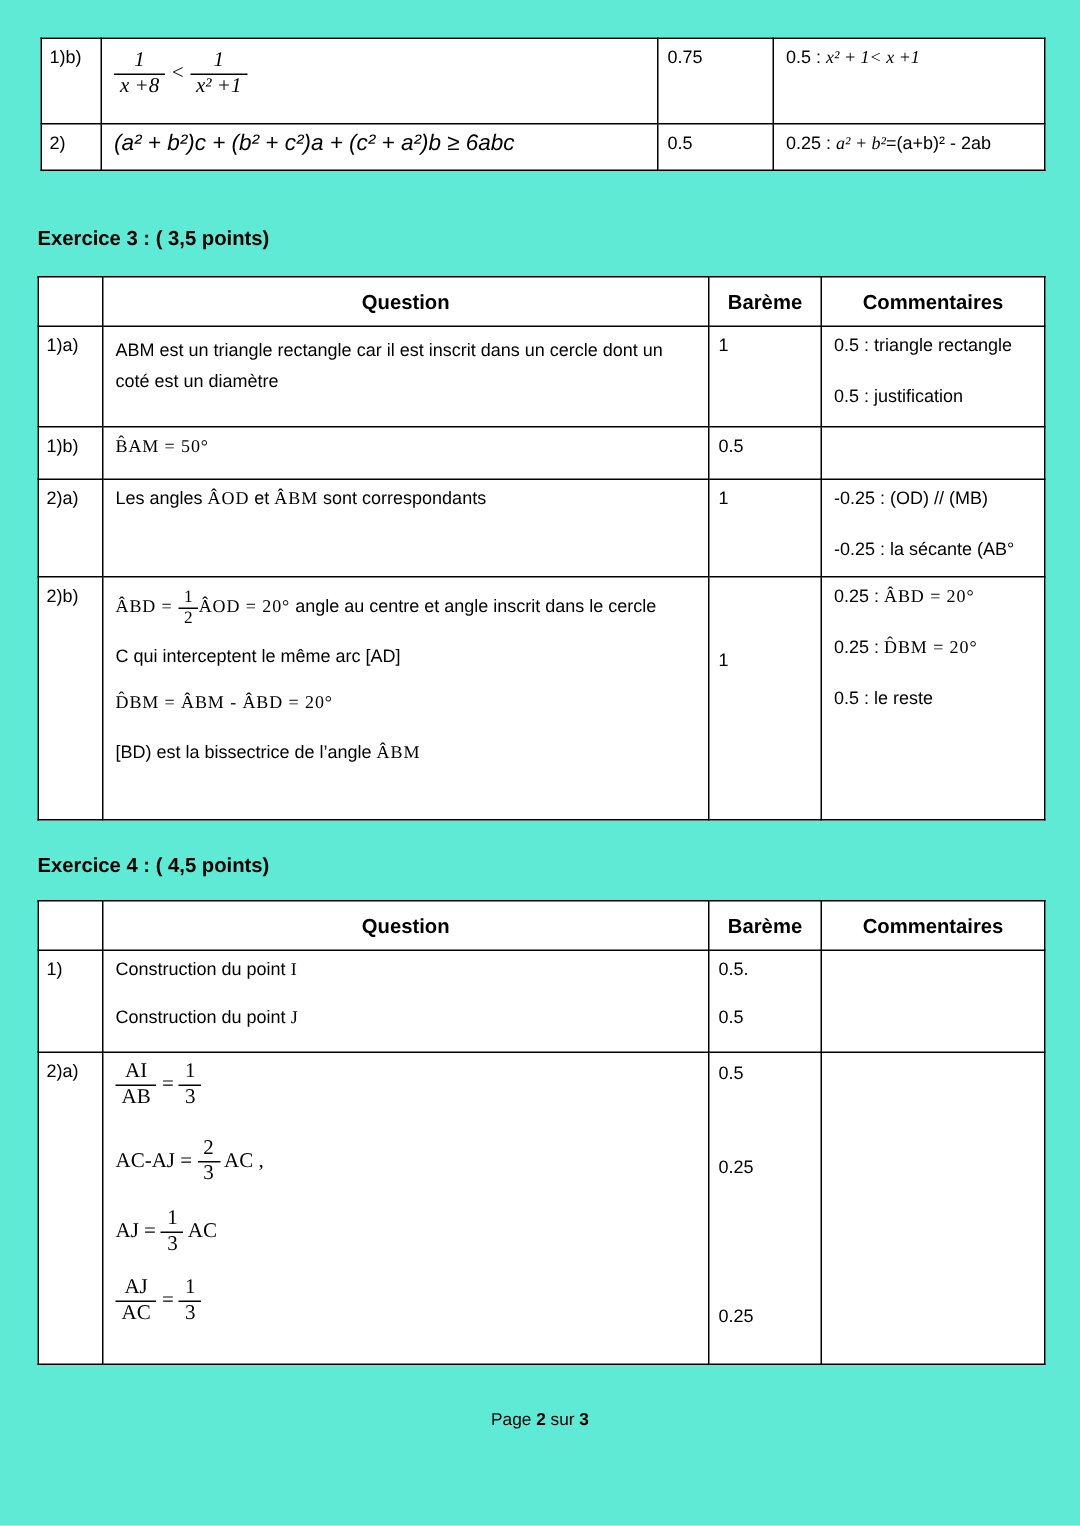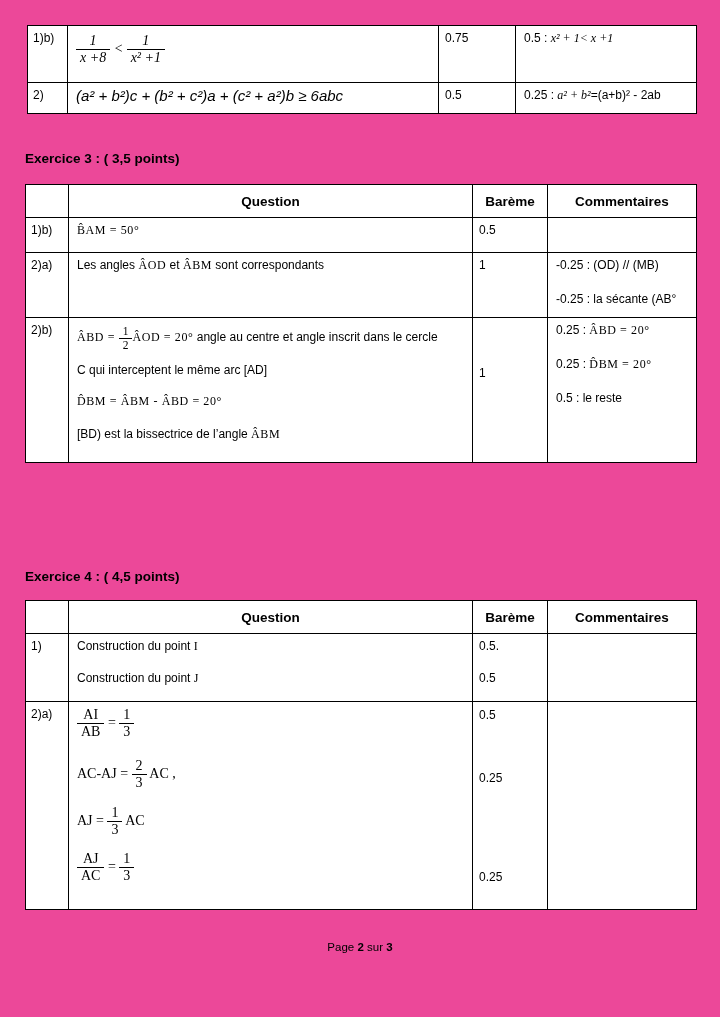--- a/index.html
+++ b/index.html
@@ -1,18 +1,18 @@
 <!DOCTYPE html>
 <html><head>
 <meta charset="utf-8">
 <style>
   html,body { margin:0; padding:0; background:#e8e8e8; }
   .page {
     position:relative; width:720px; height:1017px; margin:0 auto;
-    background:#ec4899; color:#000;
+    background:#5eead4; color:#000;
     font-family:"Liberation Sans", sans-serif; font-size:12px;
     overflow:hidden;
     text-decoration:underline;
   }
   table { border-collapse:collapse; table-layout:fixed; position:absolute; background:#fff; }
   td { border:1.5px solid #000; vertical-align:top; padding:5px 8px; font-size:12px; line-height:15px; }
   td.lbl { padding:5px 4px 5px 5px; }
   td.hdr { font-weight:bold; font-size:13.5px; text-align:center; vertical-align:middle; padding:4px 2px; }
   td.bar { padding:5px 6px; }
 
@@ -20,21 +20,21 @@
   .t0 { left:27px; top:25px; width:669px; }
   .t0 .r0 { height:57px; }
   .t0 .r1 { height:31px; }
 
   
   .t3 { left:25px; top:184px; width:671px; }
   .t3 .rh { height:33px; }
   .t3 .ra { height:67px; }
   .t3 .rb { height:35px; }
   .t3 .rc { height:65px; }
-  .t3 .rd { height:145px; }
+  .t3 .rd { height:162px; }
 
   .t4 { left:25px; top:600px; width:671px; }
   .t4 .rh { height:33px; }
   .t4 .r1 { height:68px; }
   .t4 .r2 { height:208px; }
 
   .sec-title { position:absolute; left:25px; font-weight:bold; font-size:13.5px;text-align:center; }
   .title3 { top:151px; }
   .title4 { top:569px; }
 
@@ -112,20 +112,29 @@
         <col style="width:75px">
         <col style="width:149px">
       </colgroup>
     <tbody>
         <tr class="rh">
       <td class="hdr"></td>
       <td class="hdr">Question</td>
       <td class="hdr">Barème</td>
       <td class="hdr">Commentaires</td>
     </tr>
+    <tr class="ra">
+      <td class="lbl">1)a)</td>
+      <td style="line-height:21px;">ABM est un triangle rectangle car il est inscrit dans un cercle dont un coté est un diamètre</td>
+      <td class="bar">1</td>
+      <td>
+        <div>0.5 : triangle rectangle</div>
+        <div class="gap19">0.5 : justification</div>
+      </td>
+    </tr>
     <tr class="rb">
       <td class="lbl">1)b)</td>
       <td><span class="ang">B̂AM =  50°</span></td>
       <td class="bar">0.5</td>
       <td></td>
     </tr>
     <tr class="rc">
       <td class="lbl">2)a)</td>
       <td>
         <span>Les angles </span><span class="ang">ÂOD</span><span> et </span><span class="ang">ÂBM</span><span> sont correspondants</span>

